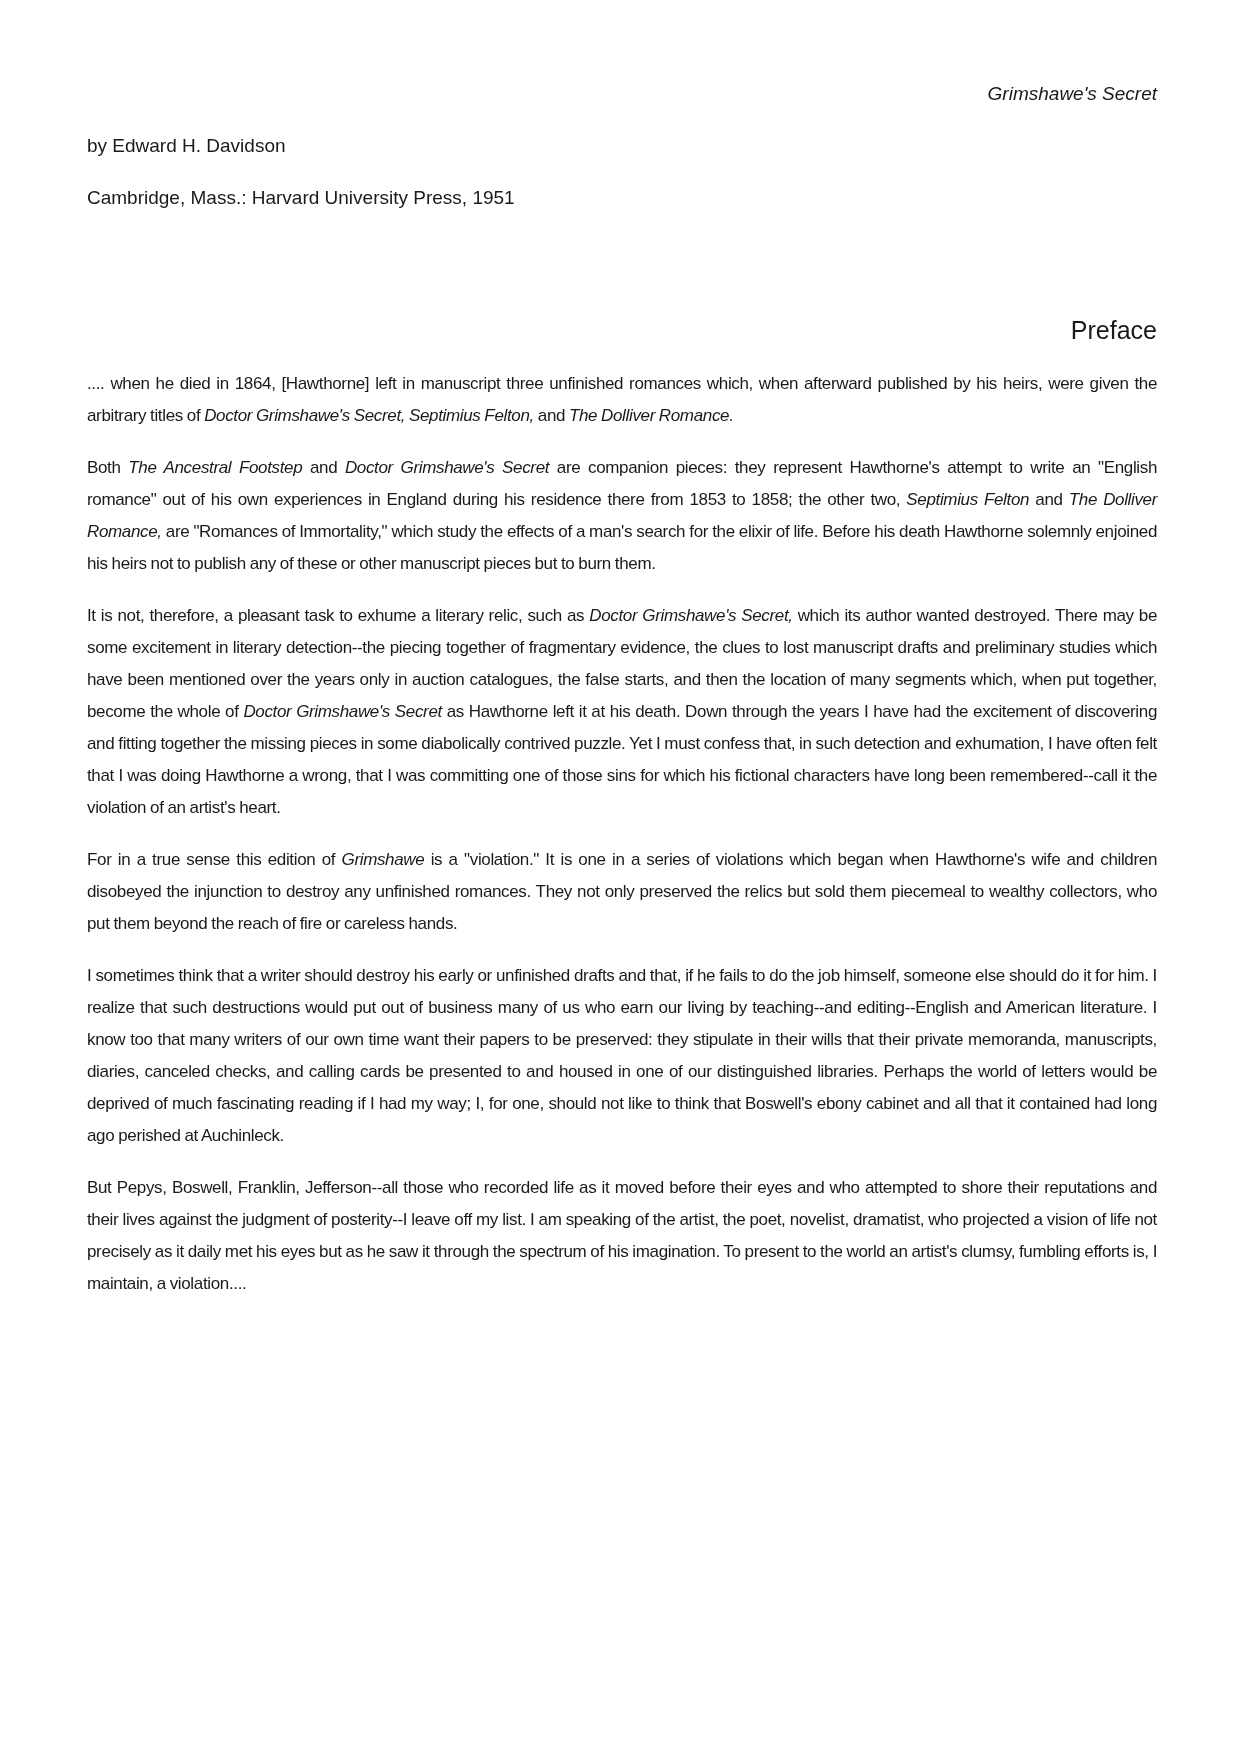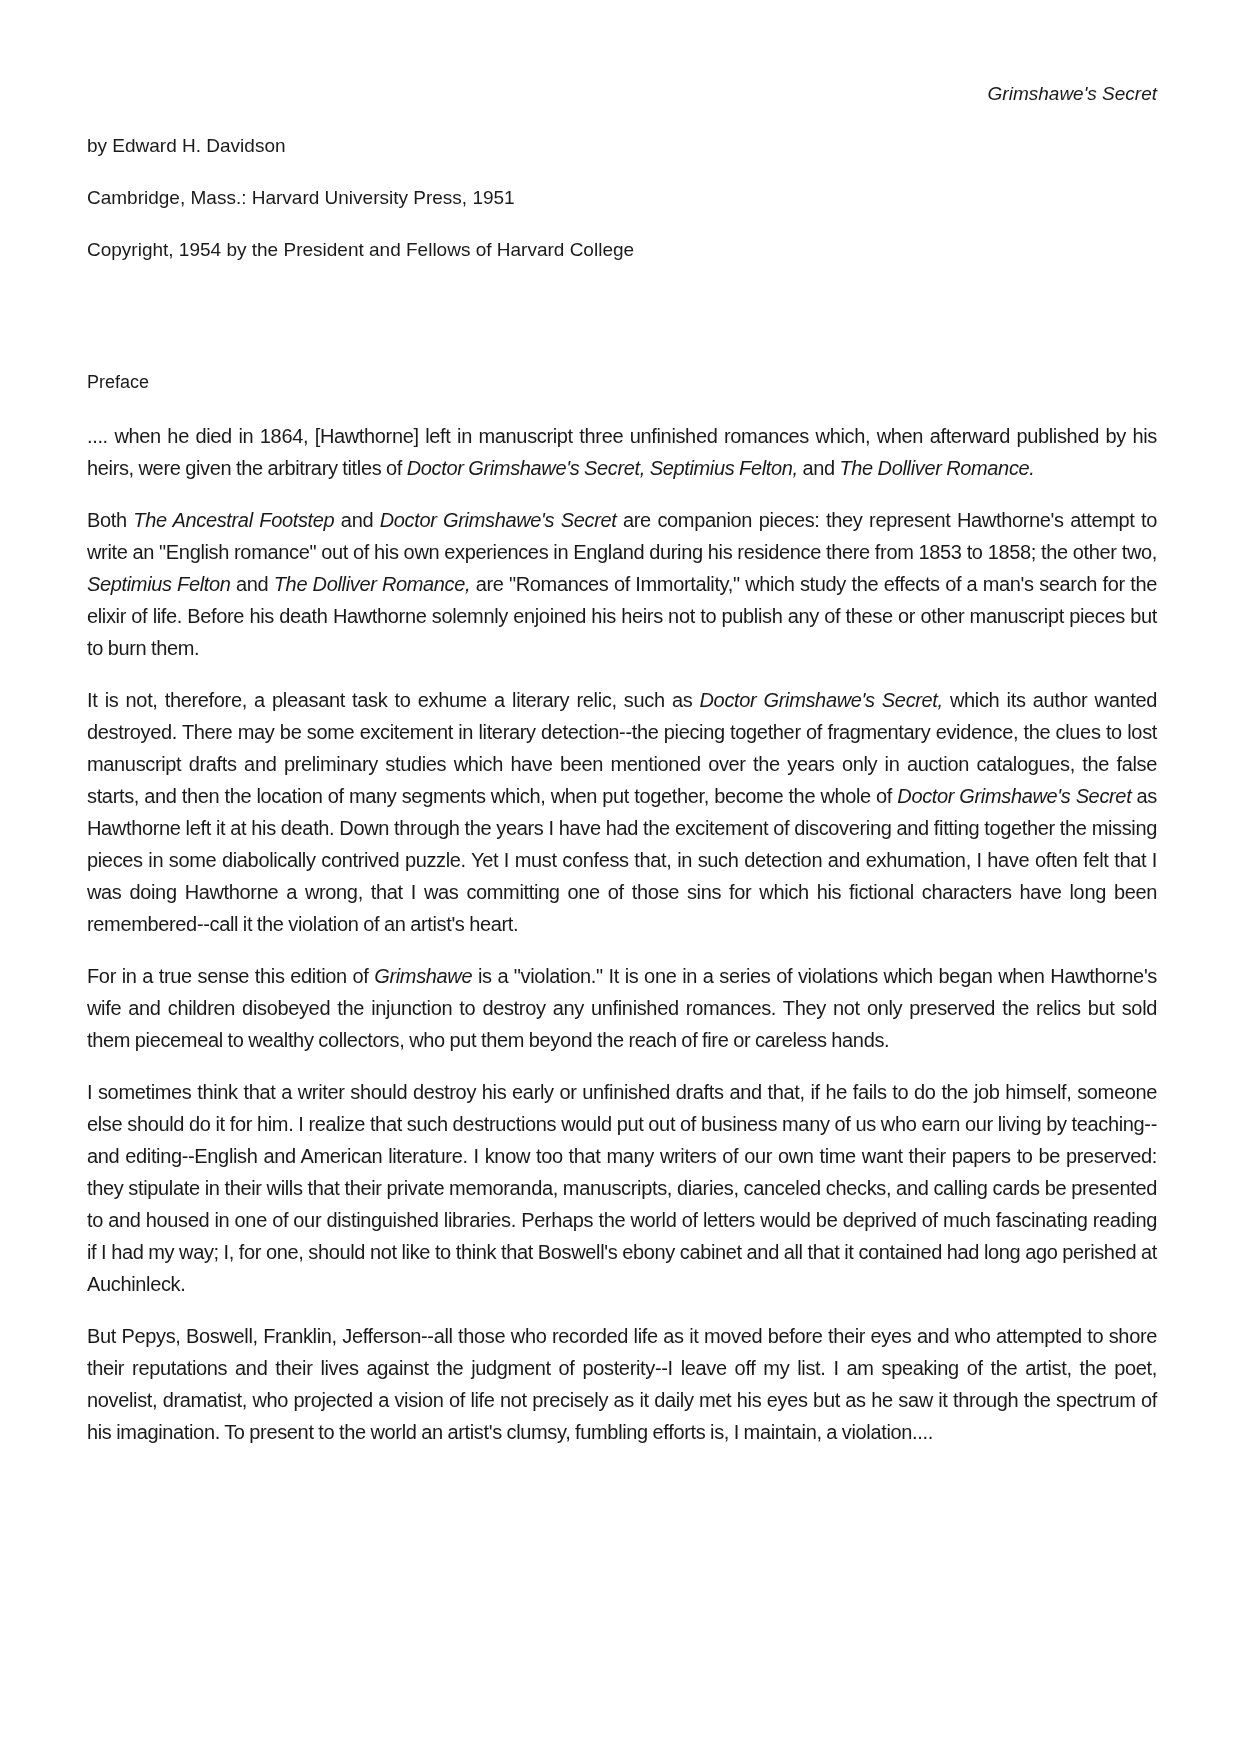--- a/index.html
+++ b/index.html
@@ -22,42 +22,42 @@
       width: 1070px;
     }
     .front-line {
       font-size: 19px;
       line-height: 24px;
       margin: 0 0 28px 0;
       white-space: nowrap;
     }
     .front-line.italic { font-style: italic; text-align: right; }
     .heading {
-      font-size: 18px;
+      font-size: 25px;
       line-height: 24px;
       margin: 108px 0 26px 0;
+      text-align: right;
     }
     .para {
-      font-size: 20px;
+      font-size: 17px;
       line-height: 32px;
       margin: 0 0 20px 0;
       text-align: justify;
       letter-spacing: -0.35px;
       word-spacing: -0.5px;
     }
     .para em, .para .it { font-style: italic; }
   </style>
 </head>
 <body>
 
 <div class="page">
   <p class="front-line italic">Grimshawe's Secret</p>
   <p class="front-line">by Edward H. Davidson</p>
   <p class="front-line">Cambridge, Mass.: Harvard University Press, 1951</p>
-  <p class="front-line">Copyright, 1954 by the President and Fellows of Harvard College</p>
 
   <p class="heading">Preface</p>
 
   <p class="para"><span class="rg">.... when he died in 1864, [Hawthorne] left in manuscript three unfinished romances which, when afterward published by his heirs, were given the arbitrary titles of </span><span class="it">Doctor Grimshawe's Secret, Septimius Felton,</span><span class="rg"> and </span><span class="it">The Dolliver Romance.</span></p>
   <p class="para"><span class="rg">Both </span><span class="it">The Ancestral Footstep</span><span class="rg"> and </span><span class="it">Doctor Grimshawe's Secret</span><span class="rg"> are companion pieces: they represent Hawthorne's attempt to write an "English romance" out of his own experiences in England during his residence there from 1853 to 1858; the other two, </span><span class="it">Septimius Felton</span><span class="rg"> and </span><span class="it">The Dolliver Romance,</span><span class="rg"> are "Romances of Immortality," which study the effects of a man's search for the elixir of life. Before his death Hawthorne solemnly enjoined his heirs not to publish any of these or other manuscript pieces but to burn them.</span></p>
   <p class="para"><span class="rg">It is not, therefore, a pleasant task to exhume a literary relic, such as </span><span class="it">Doctor Grimshawe's Secret,</span><span class="rg"> which its author wanted destroyed. There may be some excitement in literary detection--the piecing together of fragmentary evidence, the clues to lost manuscript drafts and preliminary studies which have been mentioned over the years only in auction catalogues, the false starts, and then the location of many segments which, when put together, become the whole of </span><span class="it">Doctor Grimshawe's Secret</span><span class="rg"> as Hawthorne left it at his death. Down through the years I have had the excitement of discovering and fitting together the missing pieces in some diabolically contrived puzzle. Yet I must confess that, in such detection and exhumation, I have often felt that I was doing Hawthorne a wrong, that I was committing one of those sins for which his fictional characters have long been remembered--call it the violation of an artist's heart.</span></p>
   <p class="para"><span class="rg">For in a true sense this edition of </span><span class="it">Grimshawe</span><span class="rg"> is a "violation." It is one in a series of violations which began when Hawthorne's wife and children disobeyed the injunction to destroy any unfinished romances. They not only preserved the relics but sold them piecemeal to wealthy collectors, who put them beyond the reach of fire or careless hands.</span></p>
   <p class="para"><span class="rg">I sometimes think that a writer should destroy his early or unfinished drafts and that, if he fails to do the job himself, someone else should do it for him. I realize that such destructions would put out of business many of us who earn our living by teaching--and editing--English and American literature. I know too that many writers of our own time want their papers to be preserved: they stipulate in their wills that their private memoranda, manuscripts, diaries, canceled checks, and calling cards be presented to and housed in one of our distinguished libraries. Perhaps the world of letters would be deprived of much fascinating reading if I had my way; I, for one, should not like to think that Boswell's ebony cabinet and all that it contained had long ago perished at Auchinleck.</span></p>
   <p class="para"><span class="rg">But Pepys, Boswell, Franklin, Jefferson--all those who recorded life as it moved before their eyes and who attempted to shore their reputations and their lives against the judgment of posterity--I leave off my list. I am speaking of the artist, the poet, novelist, dramatist, who projected a vision of life not precisely as it daily met his eyes but as he saw it through the spectrum of his imagination. To present to the world an artist's clumsy, fumbling efforts is, I maintain, a violation....</span></p>
 </div>

